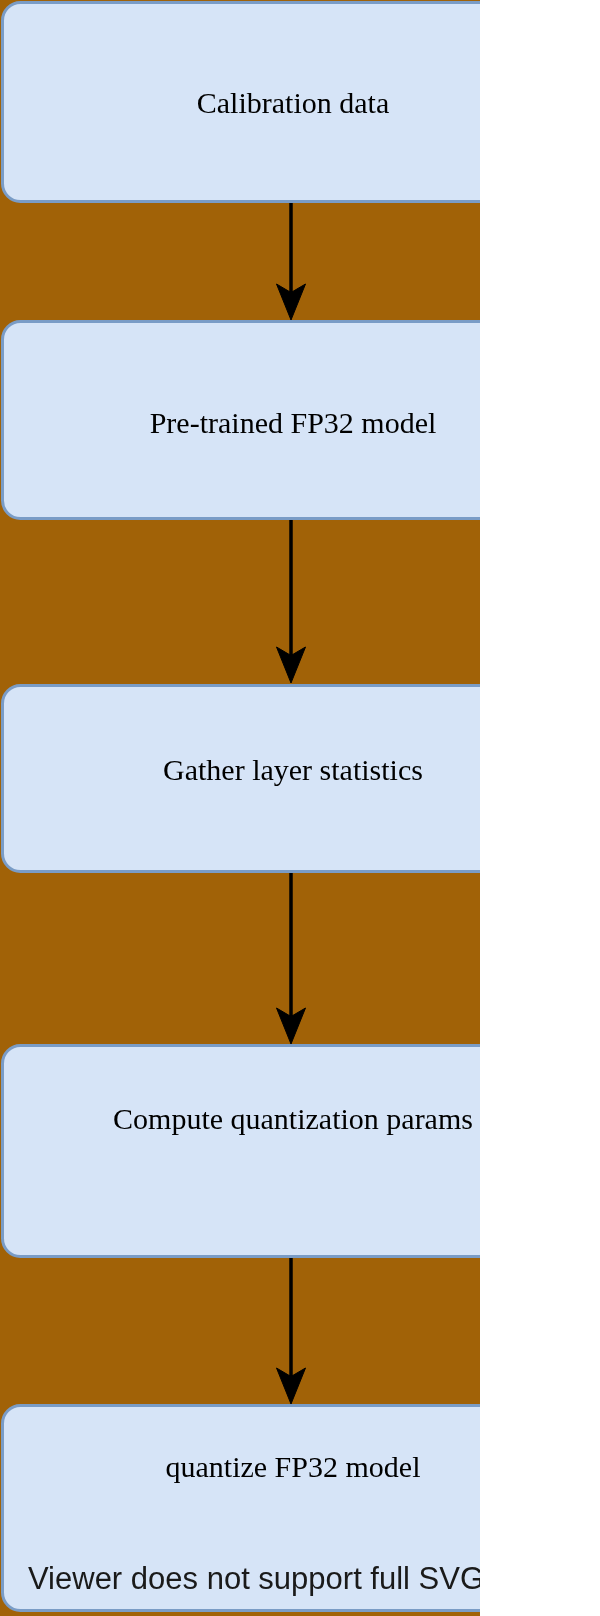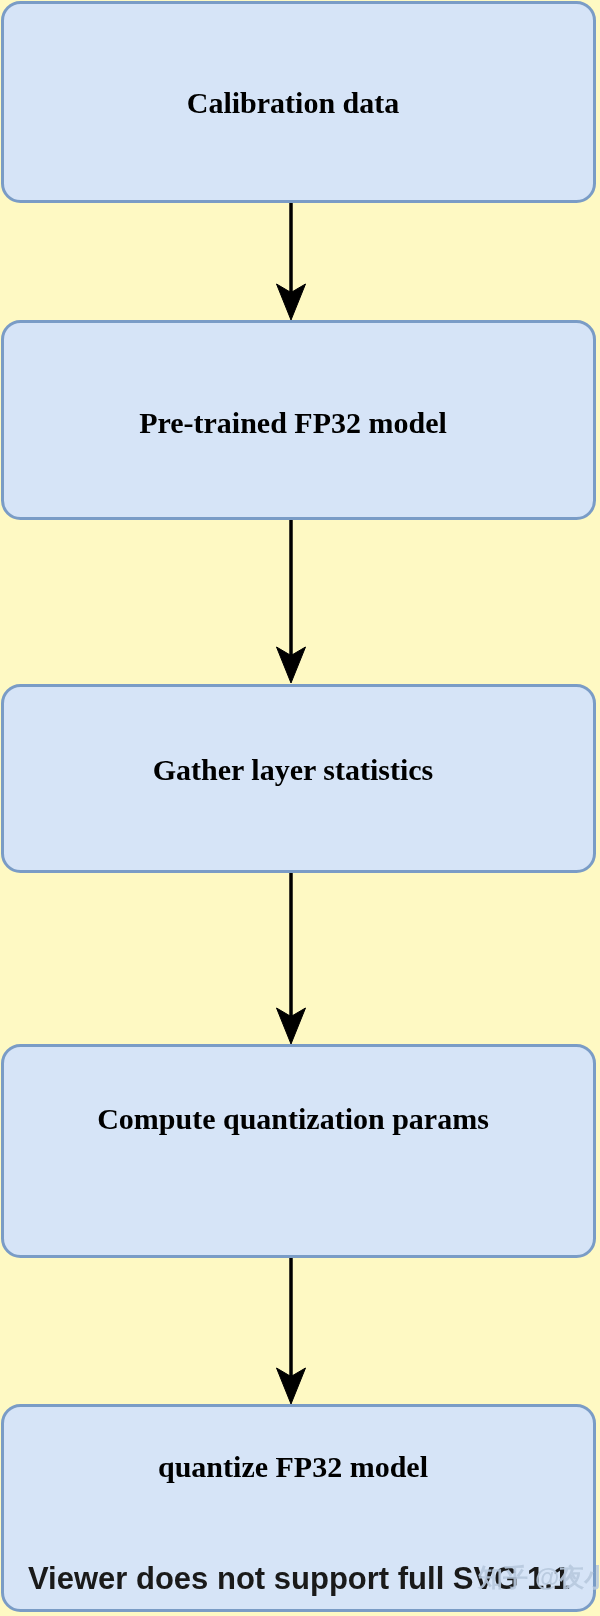--- a/index.html
+++ b/index.html
@@ -5,25 +5,24 @@
   html, body {
     margin: 0;
     padding: 0;
     background: #ffffff;
   }
   body {
     font-family: "Liberation Serif", serif;
   }
   #canvas {
     position: relative;
-    width: 600px;
+    width: 480px;
     height: 1616px;
-    background: #fef9c3;
+    background: #a16207;
     overflow: hidden;
-    font-weight: bold;
   }
   #flow-svg {
     position: absolute;
     left: 0;
     top: 0;
     width: 600px;
     height: 1616px;
     display: block;
   }
   .node-label {

